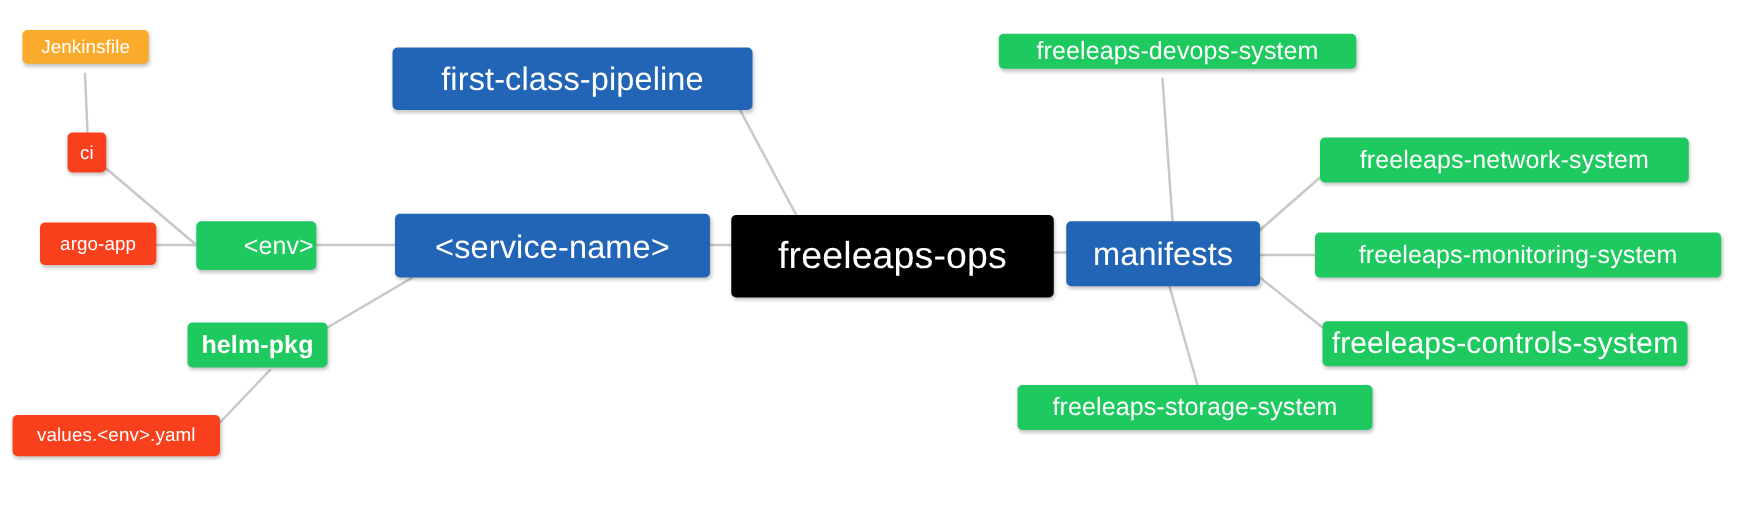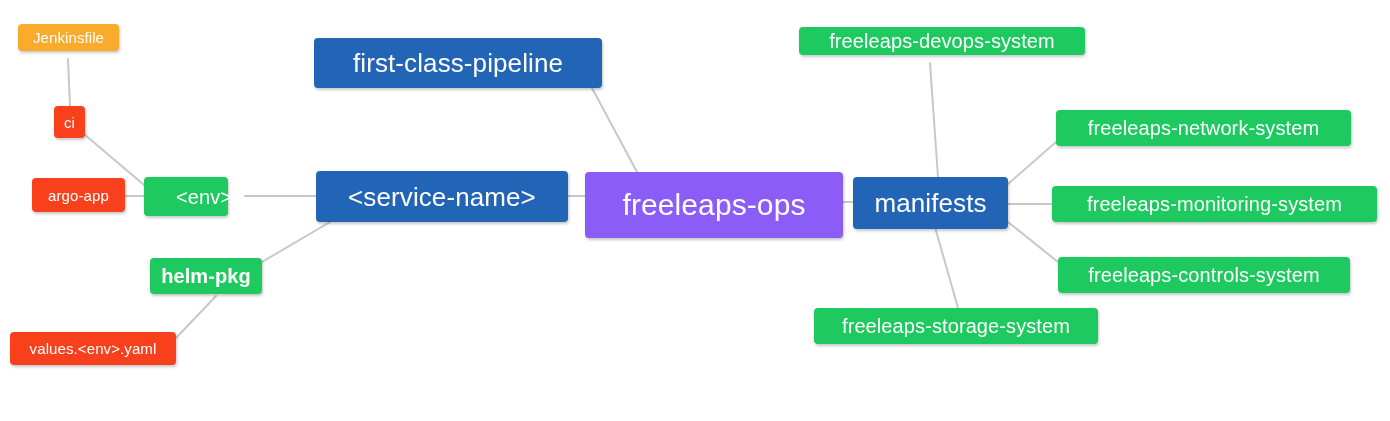--- a/index.html
+++ b/index.html
@@ -32,21 +32,21 @@
     display: flex;
     align-items: center;
     justify-content: center;
     color: #ffffff;
     border-radius: 4px;
     white-space: nowrap;
     box-shadow: 1px 2px 3px rgba(0,0,0,0.22);
     line-height: 1;
     letter-spacing: 0.1px;
   }
-  .n-root      { background: #8b5cf6; }
+  .n-root      { background: #000000; }
   .n-blue      { background: #2265b6; }
   .n-green     { background: #1ec95f; }
   .n-orange    { background: #fbab2c; }
   .n-red       { background: #f9401c; }
 </style>
 </head>
 <body>
 
 <div id="canvas">
   <svg id="edges" viewBox="0 0 1390 421" xmlns="http://www.w3.org/2000/svg">
@@ -62,26 +62,26 @@
       <path d="M 938,177 L 930,63" stroke="#c8c8c8" stroke-width="2" fill="none" stroke-linecap="round"></path>
       <path d="M 1008,184 L 1056,142" stroke="#c8c8c8" stroke-width="2" fill="none" stroke-linecap="round"></path>
       <path d="M 1008,204 L 1052,204" stroke="#c8c8c8" stroke-width="2" fill="none" stroke-linecap="round"></path>
       <path d="M 1008,222 L 1058,262" stroke="#c8c8c8" stroke-width="2" fill="none" stroke-linecap="round"></path>
       <path d="M 935,227 L 958,308" stroke="#c8c8c8" stroke-width="2" fill="none" stroke-linecap="round"></path>
     </svg>
   <div id="node-layer">
       <div class="node n-orange" style="left: 18px; top: 24px; width: 101px; height: 27px; font-size: 15px;">Jenkinsfile</div>
       <div class="node n-red" style="left: 54px; top: 106px; width: 31px; height: 32px; font-size: 15px;">ci</div>
       <div class="node n-red" style="left: 32px; top: 178px; width: 93px; height: 34px; font-size: 15px;">argo-app</div>
-      <div class="node n-green" style="left: 144px; top: 177px; width: 84px; height: 39px; font-size: 20px; padding-left: 36px;">&lt;env&gt;</div>
+      <div class="node n-green" style="left: 157px; top: 177px; width: 96px; height: 39px; font-size: 20px; padding-left: 36px;">&lt;env&gt;</div>
       <div class="node n-green" style="left: 150px; top: 258px; width: 112px; height: 36px; font-size: 20px; font-weight: bold;">helm-pkg</div>
       <div class="node n-red" style="left: 10px; top: 332px; width: 166px; height: 33px; font-size: 15px;">values.&lt;env&gt;.yaml</div>
       <div class="node n-blue" style="left: 316px; top: 171px; width: 252px; height: 51px; font-size: 26px;">&lt;service-name&gt;</div>
       <div class="node n-blue" style="left: 314px; top: 38px; width: 288px; height: 50px; font-size: 26px;">first-class-pipeline</div>
       <div class="node n-root" style="left: 585px; top: 172px; width: 258px; height: 66px; font-size: 30px;">freeleaps-ops</div>
       <div class="node n-blue" style="left: 853px; top: 177px; width: 155px; height: 52px; font-size: 26px;">manifests</div>
       <div class="node n-green" style="left: 799px; top: 27px; width: 286px; height: 28px; font-size: 20px;">freeleaps-devops-system</div>
       <div class="node n-green" style="left: 1056px; top: 110px; width: 295px; height: 36px; font-size: 20px;">freeleaps-network-system</div>
       <div class="node n-green" style="left: 1052px; top: 186px; width: 325px; height: 36px; font-size: 20px;">freeleaps-monitoring-system</div>
-      <div class="node n-green" style="left: 1058px; top: 257px; width: 292px; height: 36px; font-size: 20px;">freeleaps-controls-system</div>
+      <div class="node n-green" style="left: 1058px; top: 257px; width: 292px; height: 36px; font-size: 24px;">freeleaps-controls-system</div>
       <div class="node n-green" style="left: 814px; top: 308px; width: 284px; height: 36px; font-size: 20px;">freeleaps-storage-system</div>
     </div>
 </div>
 
 </body></html>

